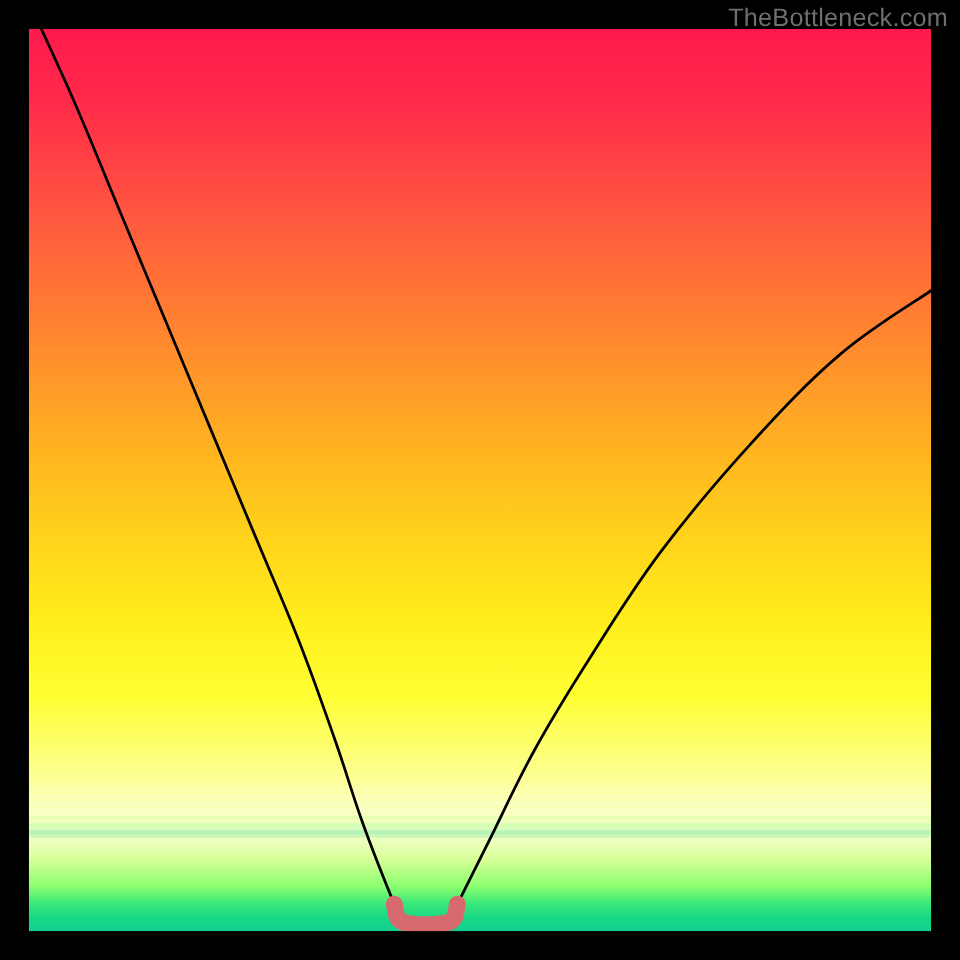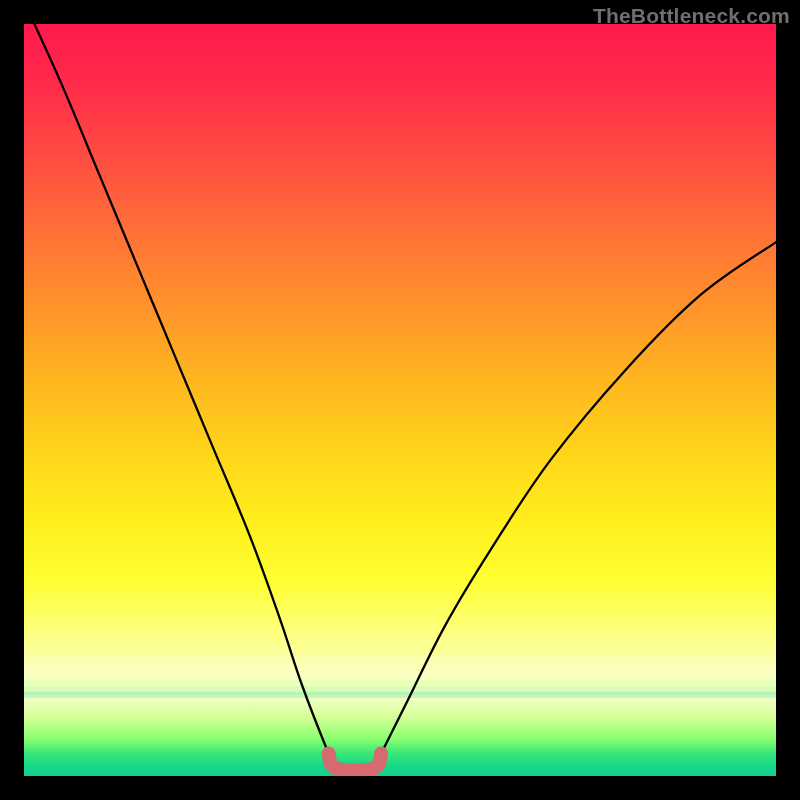--- a/index.html
+++ b/index.html
@@ -55,21 +55,21 @@
   .bottom-stripes div {
     height: 3px;
   }
   .watermark {
     position: absolute;
     top: 4px;
     right: 10px;
     color: #6f6f6f;
     font-size: 21px;
     letter-spacing: 0.2px;
-    font-weight: 700;
+    font-weight: 400;
   }
   svg.curve {
     position: absolute;
     left: 0; top: 0;
     width: 752px;
     height: 752px;
   }
 </style>
 </head>
 <body>

